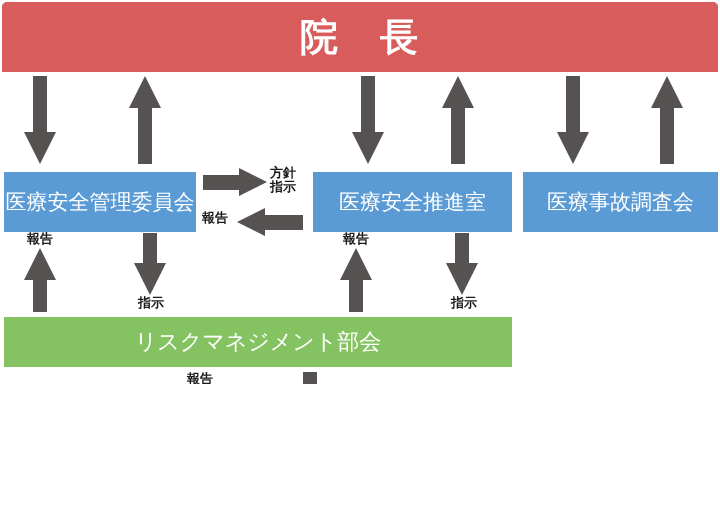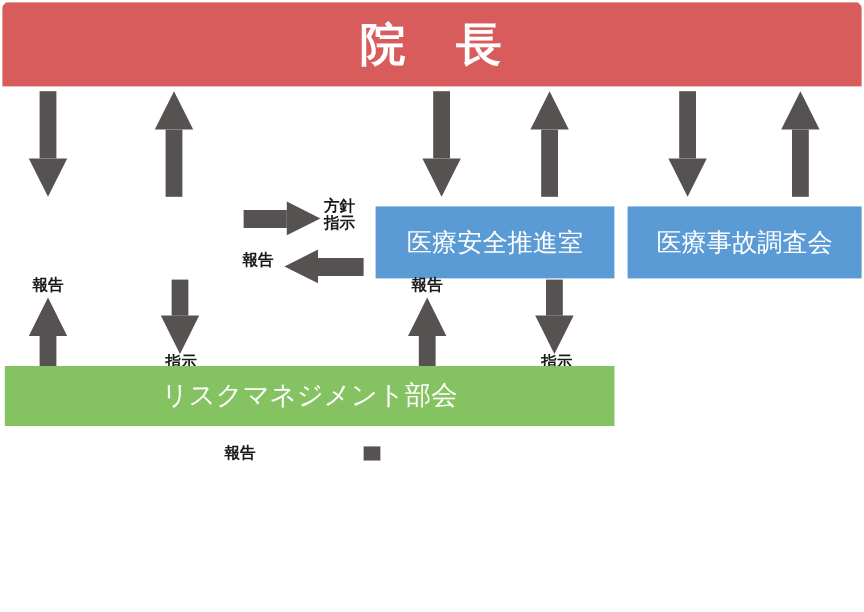--- a/index.html
+++ b/index.html
@@ -71,20 +71,23 @@
 
   <div class="v-arrow down" style="left:557px;top:76px;height:88px;">
     <div class="shaft"></div>
     <div class="head"></div>
   </div>
   <div class="v-arrow up" style="left:651px;top:76px;height:88px;">
     <div class="head"></div>
     <div class="shaft"></div>
   </div>
 
+  <div class="node blue" style="left:4px;top:172px;width:192px;height:60px;">
+    <span>医療安全管理委員会</span>
+  </div>
   <div class="node blue" style="left:313px;top:172px;width:199px;height:60px;">
     <span>医療安全推進室</span>
   </div>
   <div class="node blue" style="left:523px;top:172px;width:195px;height:60px;">
     <span>医療事故調査会</span>
   </div>
 
   <div class="h-arrow right" style="left:203px;top:168px;width:64px;">
     <div class="shaft"></div>
     <div class="head"></div>
@@ -113,21 +116,21 @@
   <div class="v-arrow up" style="left:340px;top:248px;height:64px;">
     <div class="head"></div>
     <div class="shaft"></div>
   </div>
   <div class="v-arrow down" style="left:446px;top:233px;height:62px;">
     <div class="shaft"></div>
     <div class="head"></div>
   </div>
   <div class="lbl" style="left:451px;top:296px;">指示</div>
 
-  <div class="node green" style="left:4px;top:305px;width:508px;height:50px;font-family:Liberation Serif, serif;">
+  <div class="node green" style="left:4px;top:317px;width:508px;height:50px;font-family:Liberation Serif, serif;">
     <span>リスクマネジメント部会</span>
   </div>
 
   <div class="lbl" style="left:187px;top:372px;">報告</div>
   <div class="v-arrow up" style="left:186px;top:387px;height:65px;">
     <div class="head"></div>
     <div class="shaft"></div>
   </div>
   <div class="v-arrow down" style="left:294px;top:372px;height:61px;">
     <div class="shaft"></div>

